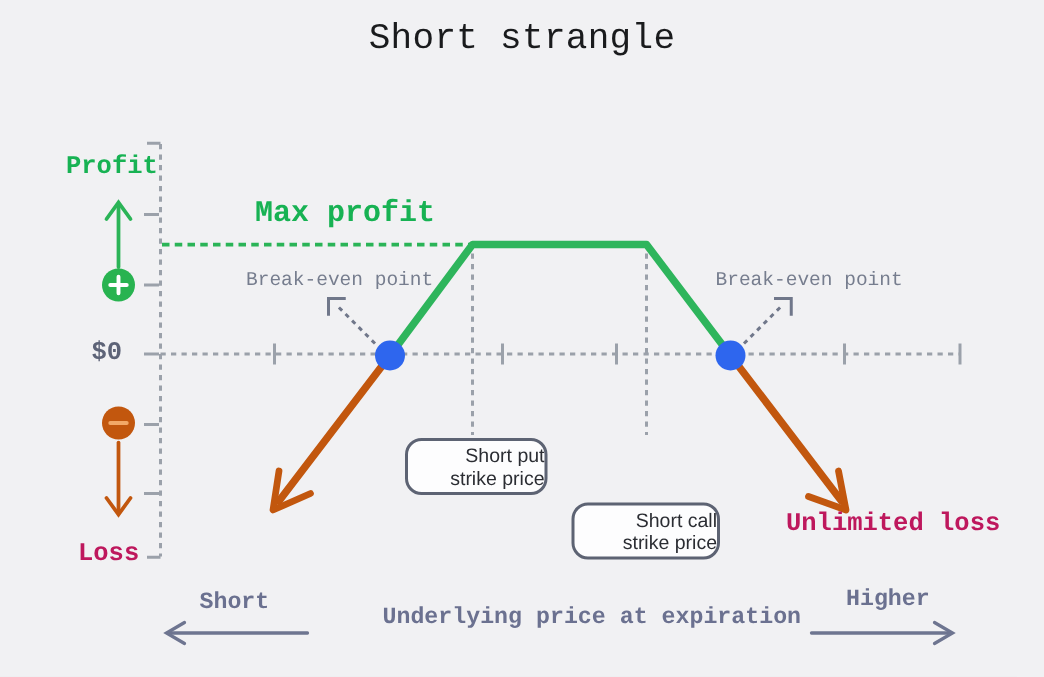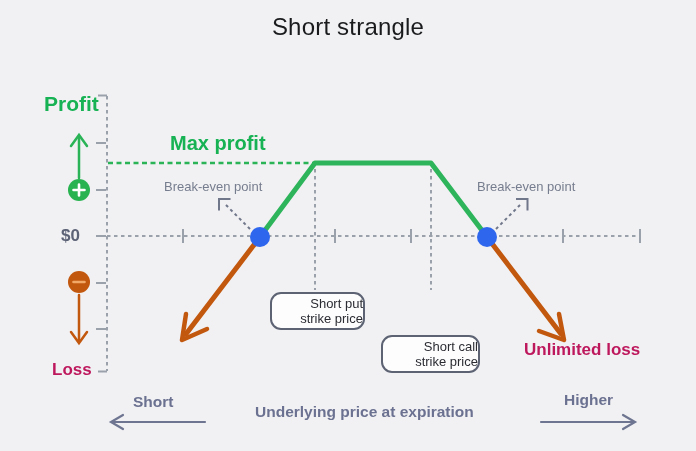--- a/index.html
+++ b/index.html
@@ -7,29 +7,29 @@
     font-family:"Liberation Sans","DejaVu Sans",sans-serif;
     background:#e9e9ec;
   }
   .canvas{
     position:relative;
     width:696px;height:451px;
     background:#f1f1f3;
     overflow:hidden;
   }
   .chart-svg{position:absolute;left:0;top:0;}
-  .lbl{position:absolute;white-space:nowrap;line-height:1.1;}
+  .lbl{position:absolute;white-space:nowrap;line-height:1.1;font-family:Liberation Mono, monospace;}
   .title{
     left:0;right:0;top:14px;text-align:center;
     font-size:24px;font-weight:500;color:#1a1b1d;letter-spacing:.2px;
   }
   .green-lbl{color:#17b253;font-weight:700;}
   .orange-lbl{color:#be185d;font-weight:700;}
   .slate-lbl{color:#6b7190;font-weight:700;}
-  .profit{left:44px;top:92px;font-size:21px;}
+  .profit{left:44px;top:103px;font-size:17px;}
   .zero{left:61px;top:227px;font-size:17px;font-weight:600;color:#5d6377;}
   .loss{left:52px;top:361px;font-size:17px;}
   .maxprofit{left:170px;top:132px;font-size:20px;}
   .be{font-size:13px;font-weight:400;color:#767d8e;}
   .be-left{left:164px;top:180px;}
   .be-right{left:477px;top:180px;}
   .unlimited{left:524px;top:341px;font-size:17px;}
   .lower{left:133px;top:393px;font-size:15.5px;}
   .higher{left:564px;top:391px;font-size:15.5px;}
   .xaxis-label{left:255px;top:403px;font-size:15.5px;text-align:right;}

